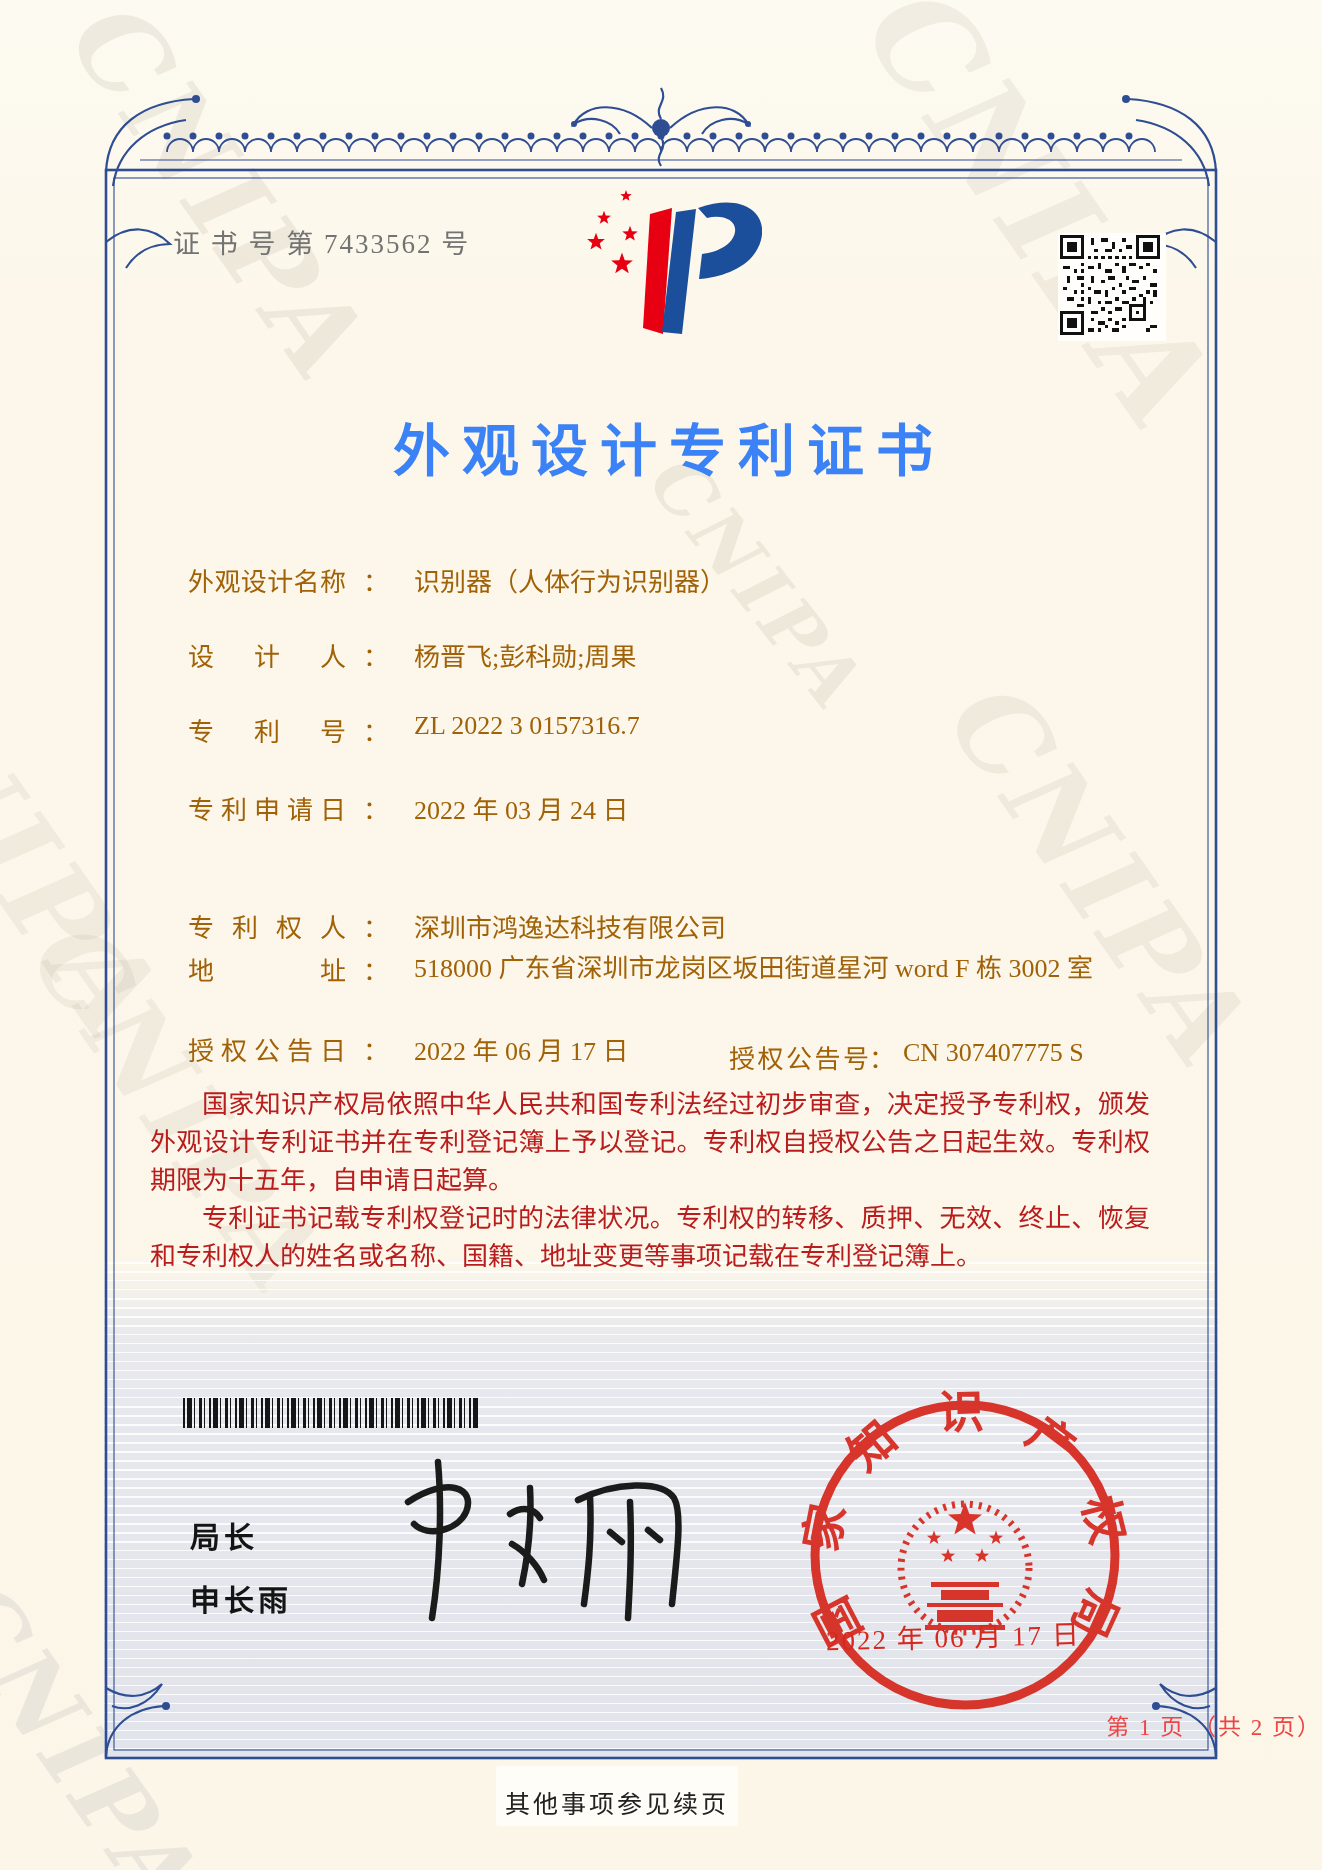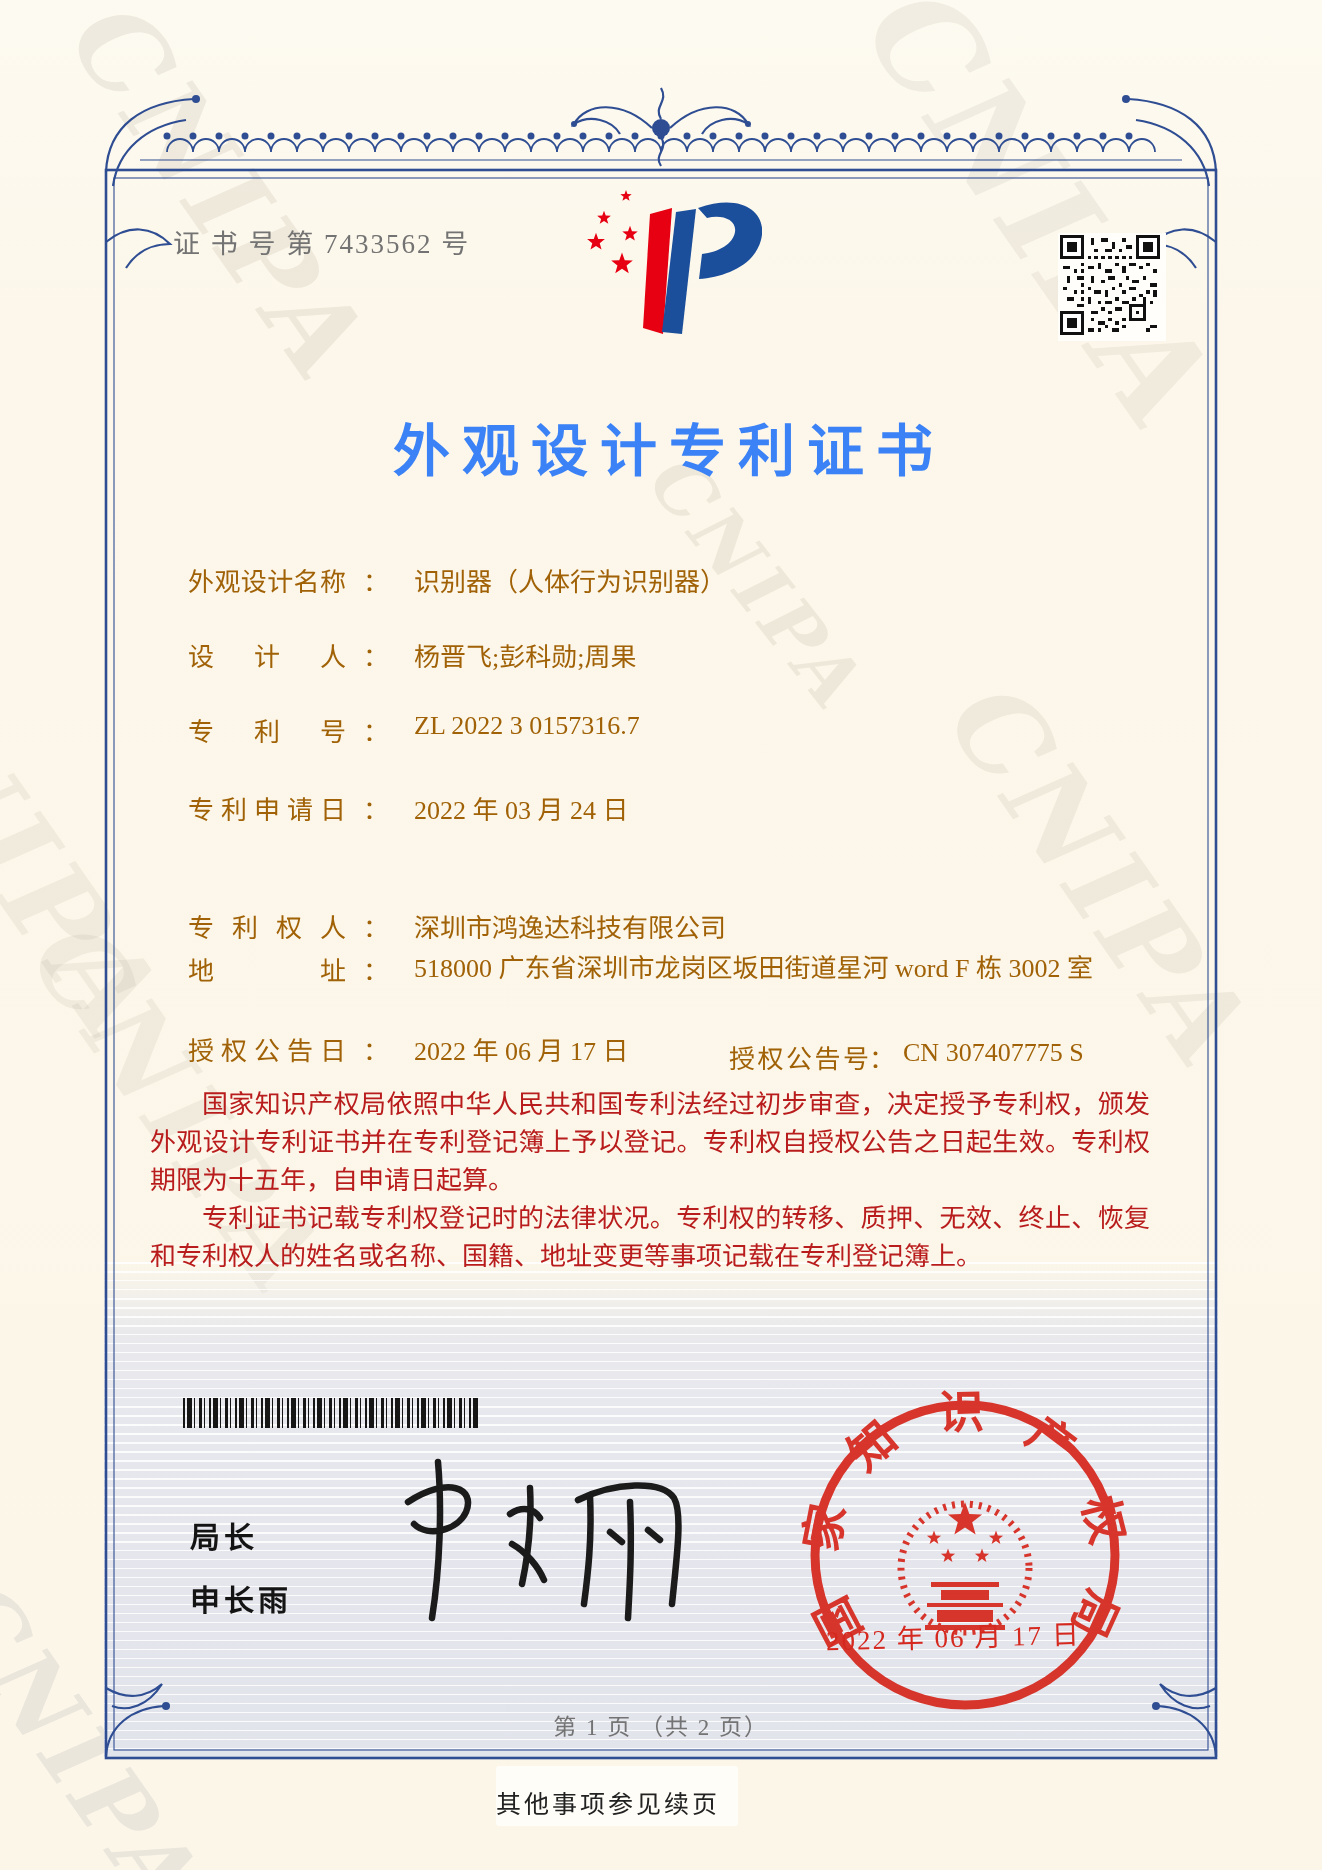--- a/index.html
+++ b/index.html
@@ -42,23 +42,24 @@
   }
   .barcode{
     left:183px;top:1398px;width:296px;height:30px;
     background:repeating-linear-gradient(90deg,#161616 0 2px,rgba(0,0,0,0) 2px 4px,#161616 4px 9px,rgba(0,0,0,0) 9px 11px,#161616 11px 12px,rgba(0,0,0,0) 12px 16px,#161616 16px 19px,rgba(0,0,0,0) 19px 21px,#161616 21px 22px,rgba(0,0,0,0) 22px 26px);
   }
   .officer{font-size:30px;font-weight:600;color:#141414;letter-spacing:4px;font-family:"Liberation Sans","DejaVu Sans",sans-serif;}
   .seal-date{
     font-size:27px;color:#d5281e;letter-spacing:2px;white-space:nowrap;
     transform:rotate(-1.5deg);font-weight:500;
   }
-  .page-info{left:0;top:1708px;width:100%;text-align:center;font-size:23px;letter-spacing:2px;color:#737373;}
+  .page-info{left:0;top:1708px;width:100%;text-align:right;font-size:23px;letter-spacing:2px;color:#ef4444;}
   .cont-strip{
     left:496px;top:1766px;width:242px;height:60px;background:#fffdf7;border-radius:3px;
+    text-align:center;
   }
   .cont-strip span{display:inline-block;margin-top:18px;font-size:25px;letter-spacing:3px;color:#222;}
   .qr-box{left:1058px;top:233px;width:104px;height:104px;background:#fffefb;padding:2px;}
 </style>
 </head>
 <body>
 
 <div class="wm" style="left:150px;top:-20px;font-size:110px;transform:rotate(55deg);">CNIPA</div>
 <div class="wm" style="left:960px;top:-40px;font-size:130px;transform:rotate(55deg);color:rgba(158,146,128,0.12);">CNIPA</div>
 <div class="wm" style="left:700px;top:440px;font-size:74px;transform:rotate(52deg);">CNIPA</div>

